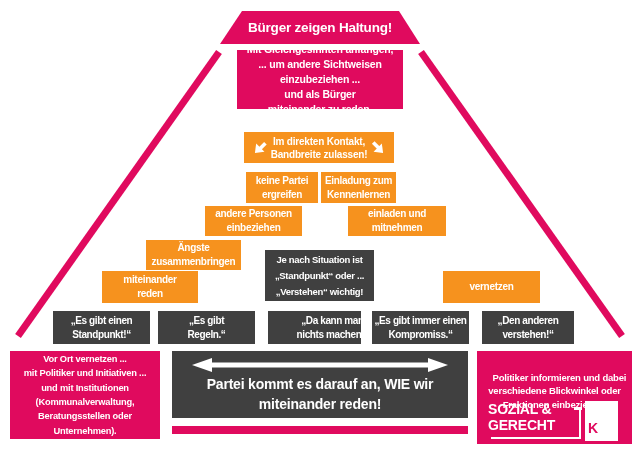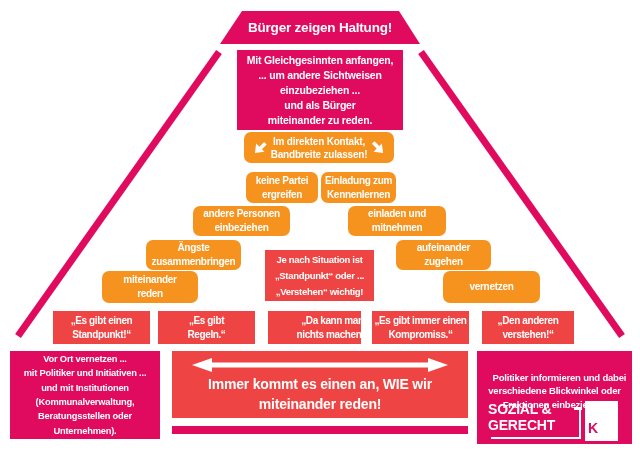--- a/index.html
+++ b/index.html
@@ -5,35 +5,35 @@
   html,body{margin:0;padding:0;background:#fff;}
   .canvas{
     position:relative;width:640px;height:453px;background:#fff;overflow:hidden;
     font-family:"Liberation Sans","DejaVu Sans",sans-serif;font-weight:bold;
   }
   .box{
     position:absolute;color:#fff;text-align:center;white-space:pre;
     display:flex;align-items:center;justify-content:center;box-sizing:border-box;
   }
   .pink{background:#E00A5E;}
-  .orange{background:#F6921E;border-radius:7px;}
-  .plum{background:#ef4444;}
+  .orange{background:#F6921E;}
+  .plum{background:#404040;}
 
   .trapezoid{
     left:220px;top:11px;width:200px;height:33px;background:#E00A5E;
     -webkit-clip-path:polygon(11% 0,89.5% 0,100% 100%,0 100%);
     clip-path:polygon(11% 0,89.5% 0,100% 100%,0 100%);
     font-size:13.5px;letter-spacing:-0.2px;
   }
-  .lvl1{left:237px;top:50px;width:166px;height:80px;font-size:10.5px;line-height:15px;letter-spacing:-0.2px;}
+  .lvl1{left:237px;top:50px;width:166px;height:59px;font-size:10.5px;line-height:15px;letter-spacing:-0.2px;}
   .lvl2{left:244px;top:132px;width:150px;height:31px;font-size:10px;line-height:13px;letter-spacing:-0.2px;gap:2px;}
   .step{font-size:10px;line-height:14px;letter-spacing:-0.3px;}
   .s3l{left:246px;top:172px;width:72px;height:31px;}
   .s3r{left:321px;top:172px;width:75px;height:31px;}
-  .s4l{left:193px;top:206px;width:97px;height:30px;}
+  .s4l{left:205px;top:206px;width:97px;height:30px;}
   .s4r{left:348px;top:206px;width:98px;height:30px;}
   .s5l{left:146px;top:240px;width:95px;height:30px;}
   .s5r{left:396px;top:240px;width:95px;height:30px;}
   .s6l{left:102px;top:271px;width:96px;height:32px;}
   .s6r{left:443px;top:271px;width:97px;height:32px;}
   .note{left:265px;top:250px;width:109px;height:51px;font-size:9.5px;line-height:16px;letter-spacing:-0.3px;}
   .quote{top:311px;height:33px;font-size:10px;line-height:14px;letter-spacing:-0.4px;}
   .q0{left:53px;width:97px;} .q1{left:158px;width:97px;} .q2{left:268px;width:93px;padding-left:36px;}
   .q3{left:372px;width:97px;} .q4{left:482px;width:92px;}
 
@@ -91,22 +91,20 @@
   <div class="box orange step s3l">keine Partei
 ergreifen</div>
   <div class="box orange step s3r">Einladung zum
 Kennenlernen</div>
   <div class="box orange step s4l">andere Personen
 einbeziehen</div>
   <div class="box orange step s4r">einladen und
 mitnehmen</div>
   <div class="box orange step s5l">Ängste
 zusammenbringen</div>
-  <div class="box orange step s5r">aufeinander
-zugehen</div>
   <div class="box orange step s6l">miteinander
 reden</div>
   <div class="box orange step s6r">vernetzen</div>
 
   <div class="box plum note">Je nach Situation ist
 „Standpunkt“ oder ...
 „Verstehen“ wichtig!</div>
 
   <div class="box plum quote q1">„Es gibt
 Regeln.“</div>
@@ -125,21 +123,21 @@
 (Kommunalverwaltung,
 Beratungsstellen oder
 Unternehmen).</div>
 
   <div class="box plum footC">
     <svg class="banner-arrow" width="256" height="14" viewBox="0 0 256 14">
       <polygon points="0,7 20,0 20,14" fill="#fff"></polygon>
       <rect x="18" y="4.5" width="220" height="5" fill="#fff"></rect>
       <polygon points="256,7 236,0 236,14" fill="#fff"></polygon>
     </svg>
-    <span>Immer kommt es einen an, WIE wir
+    <span>Partei kommt es darauf an, WIE wir
 miteinander reden!</span>
   </div>
   <div class="footBar"></div>
 
   <div class="box pink footR">
     <span>Politiker informieren und dabei
 verschiedene Blickwinkel oder
 Fraktionen einbeziehen.</span>
     <span class="sg-bracket"></span>
     <span class="sg-text"><span>SOZIAL &amp;</span>

